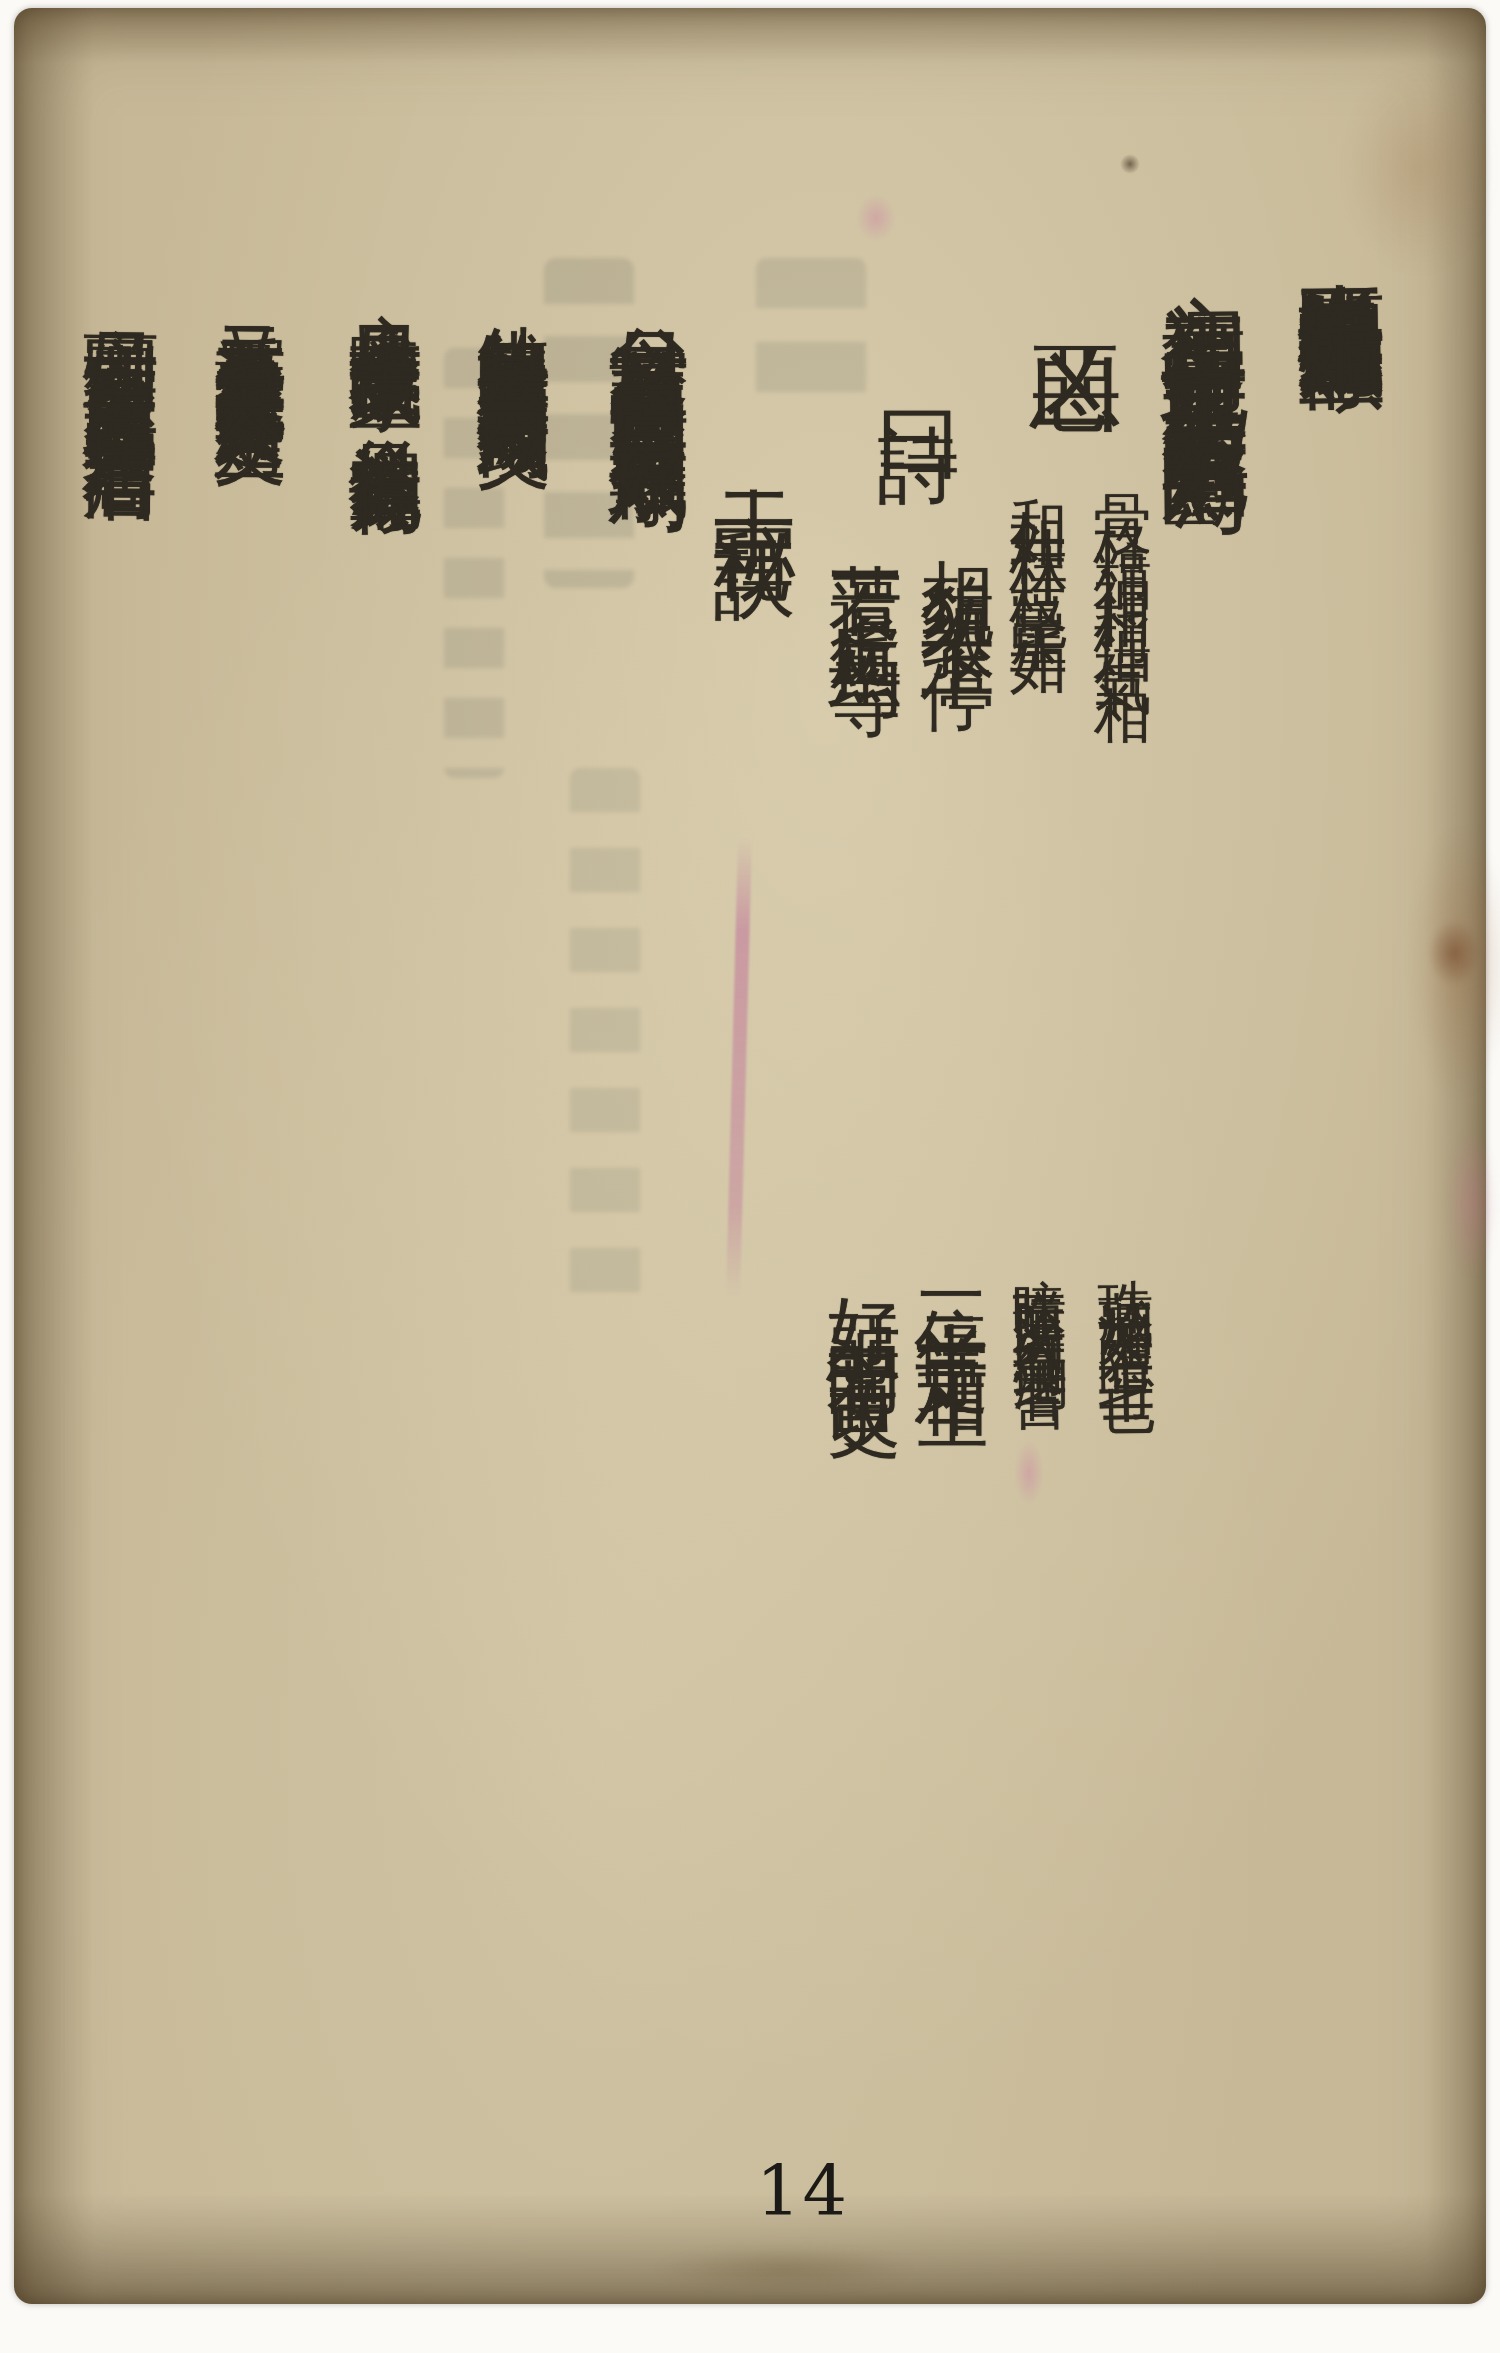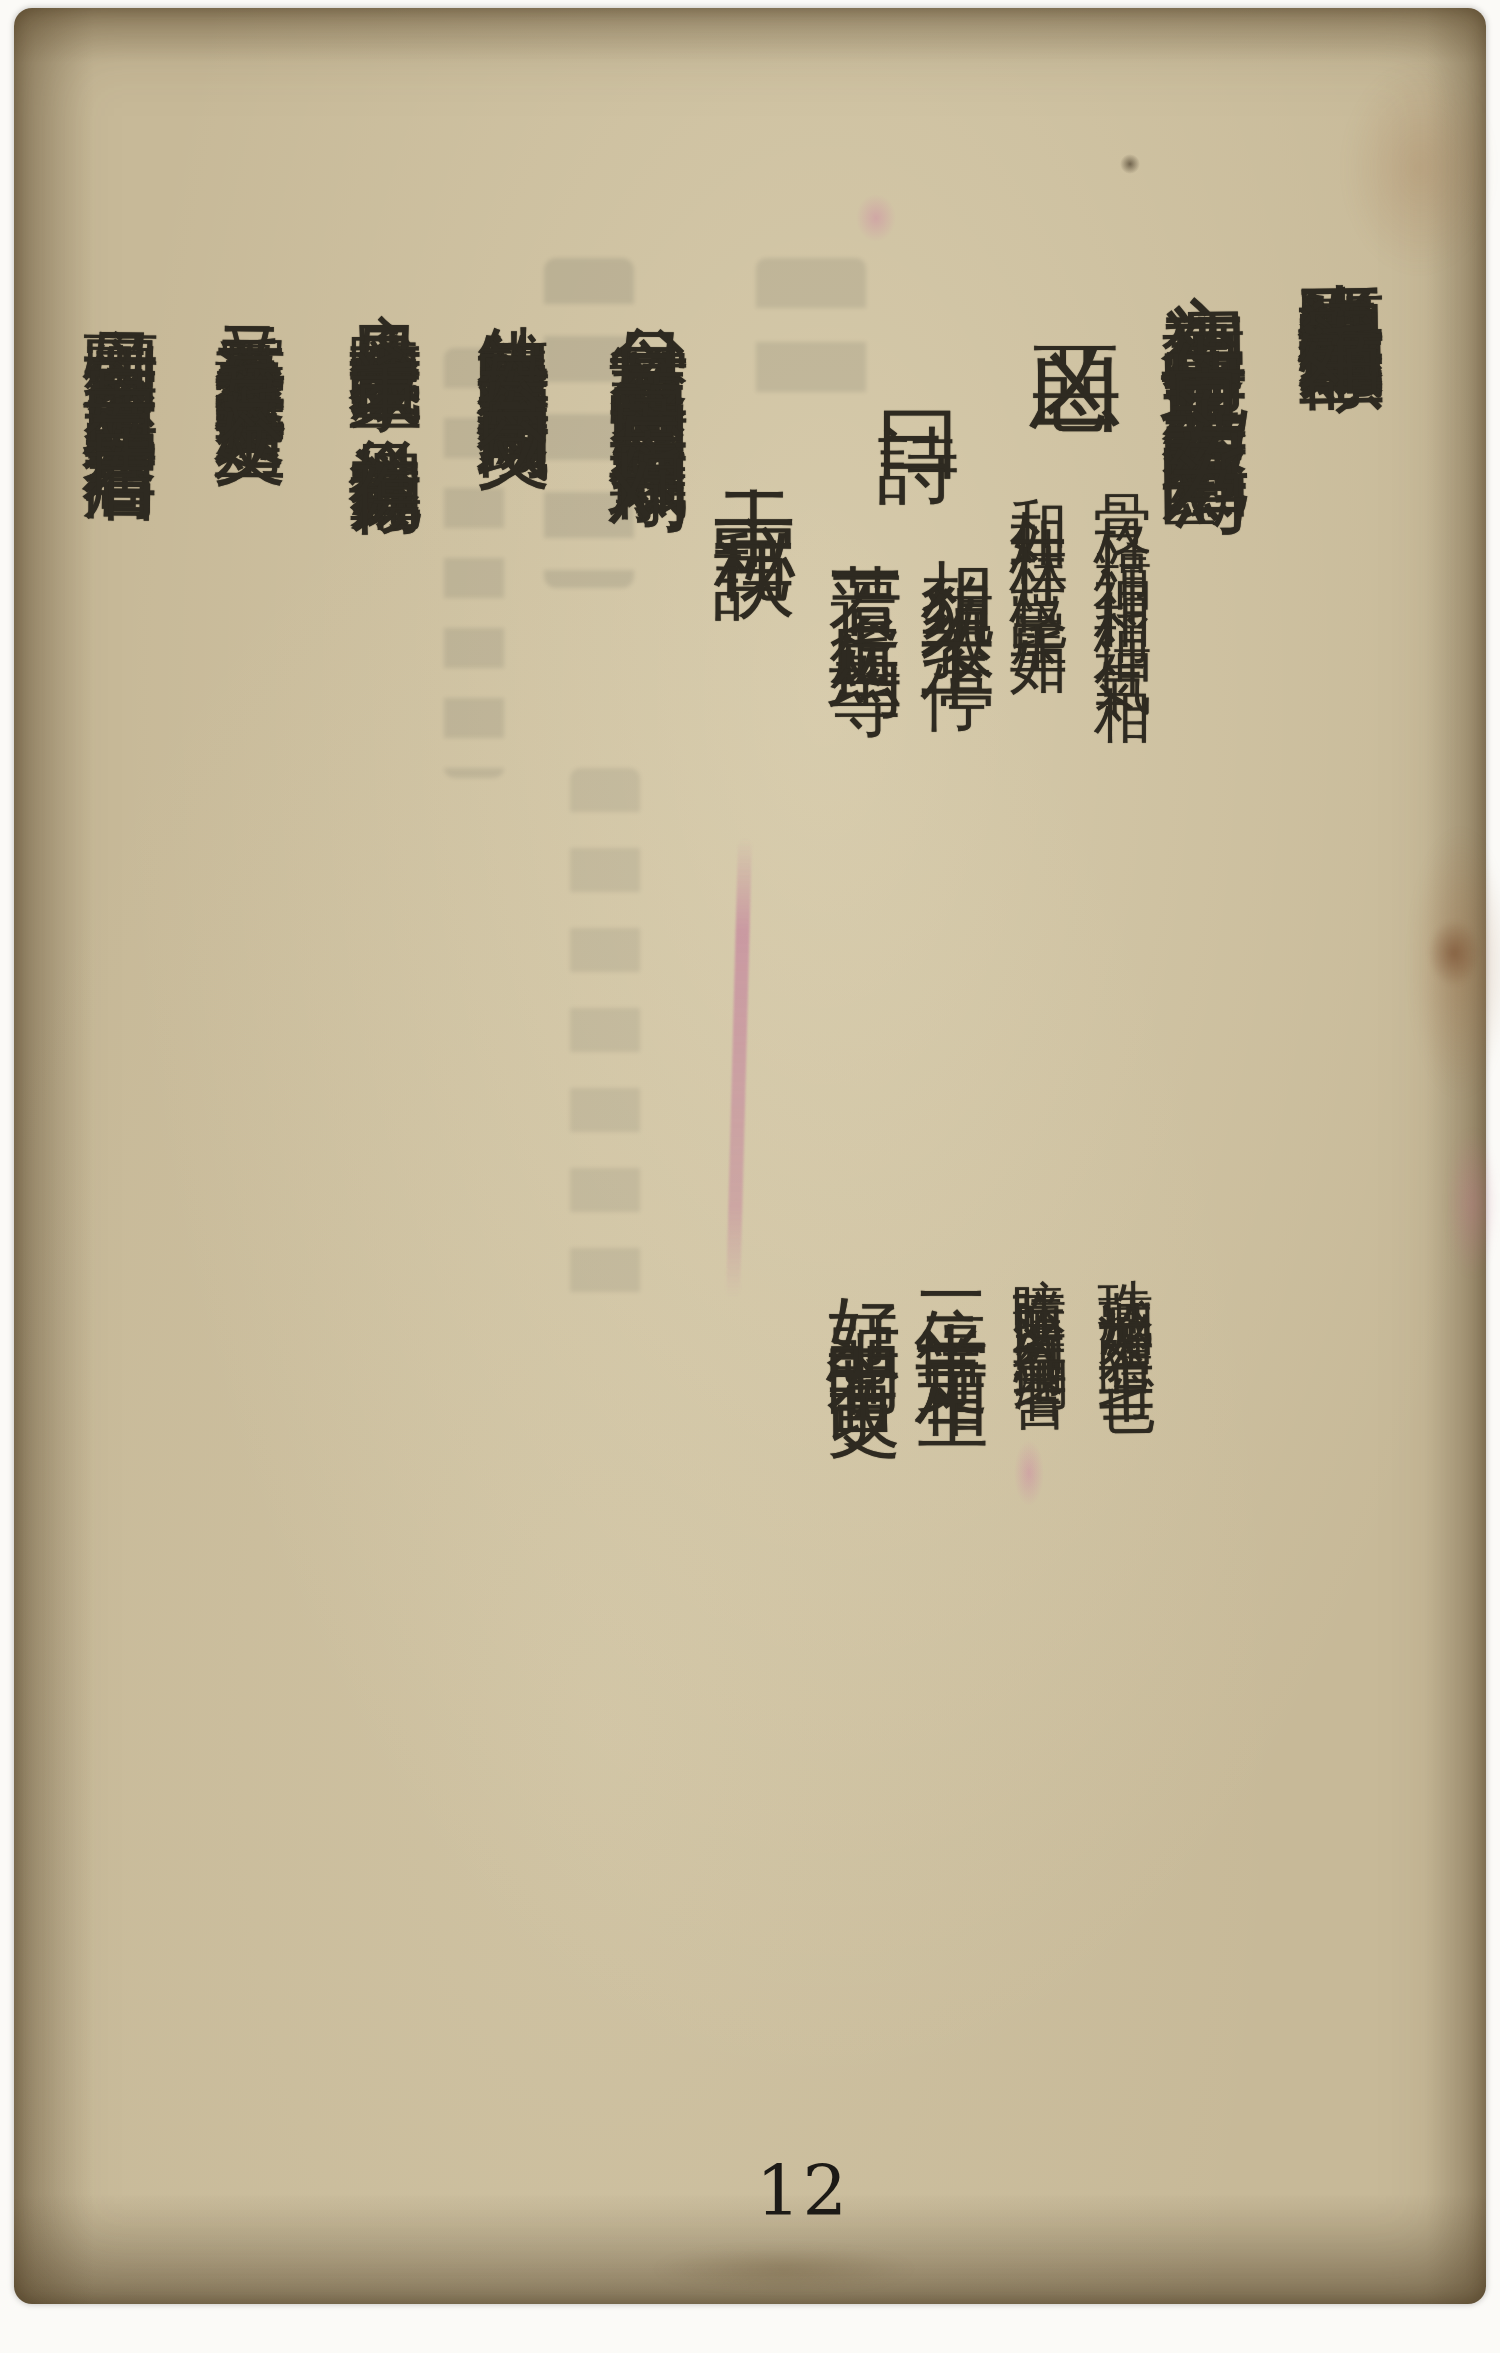--- a/index.html
+++ b/index.html
@@ -121,21 +121,21 @@
     <div id="poemB2" class="col">好惡中間有改更</div>
 
     <div id="hdr" class="col">十二宮秘訣</div>
 
     <div id="c5" class="col">父母宮論日月角頂要淨明圓高則父母長壽康寧低塌刈</div>
     <div id="c6" class="col">幼失雙親暗昧主父母有疾左角偏妨父右角偏妨母或同父</div>
     <div id="c7" class="col">異母或隨母嫁父出祖成家重〻災注只宜假養方免刑傷</div>
     <div id="c8" class="col">又云重羅疊計父母重拜或父乱母淫與外奸通又主妨父</div>
     <div id="c9" class="col">害母頭側額窄多是庶出或因奸而得又云左眉高右眉</div>
 
-    <div class="pagenum">12</div>
+    <div class="pagenum">14</div>
 
     <div class="stain st-tr"></div>
     <div class="stain st-redge"></div>
     <div class="stain st-rspot"></div>
     <div class="stain st-pink1"></div>
     <div class="stain st-pink2"></div>
     <div class="stain st-pink3"></div>
     <div class="stain st-pink4"></div>
     <div class="stain st-dot"></div>
     <div class="stain st-bot"></div>

